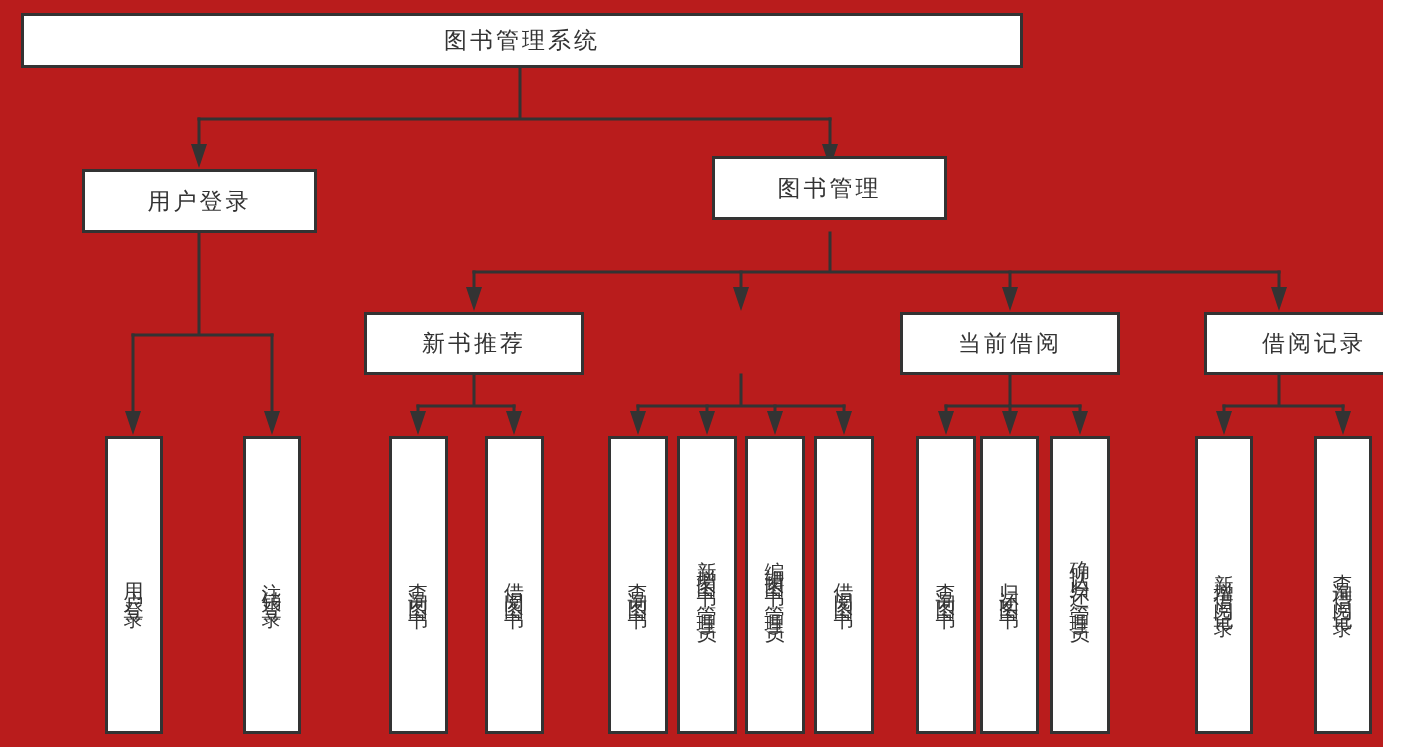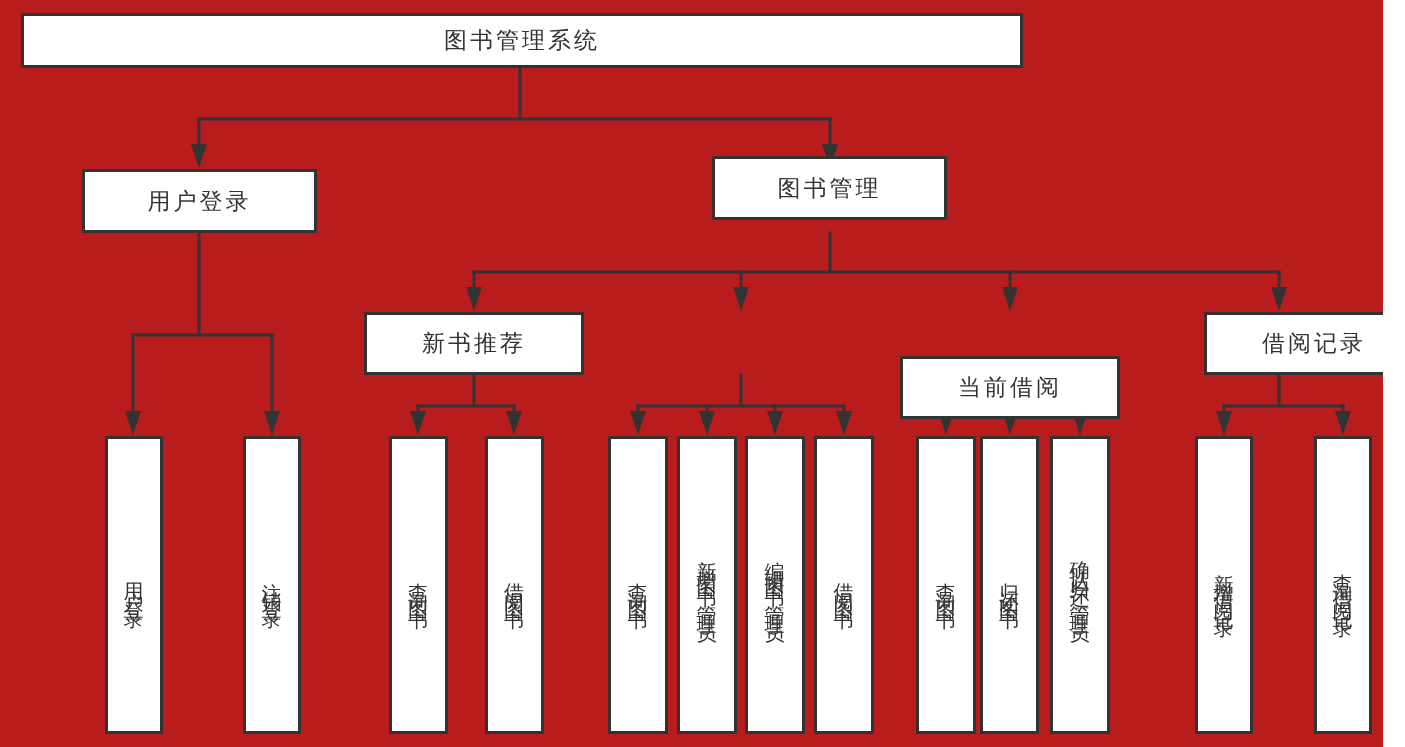--- a/index.html
+++ b/index.html
@@ -126,21 +126,21 @@
   <div class="node h" style="left:82px; top:169px; width:235px; height:64px;">
     <span class="label">用户登录</span>
   </div>
   <div class="node h" style="left:712px; top:156px; width:235px; height:64px;">
     <span class="label">图书管理</span>
   </div>
 
   <div class="node h" style="left:364px; top:312px; width:220px; height:63px;text-align:right;">
     <span class="label">新书推荐</span>
   </div>
-  <div class="node h" style="left:900px; top:312px; width:220px; height:63px;margin-top:44px;">
+  <div class="node h" style="left:900px; top:312px; width:220px; height:63px;">
     <span class="label">当前借阅</span>
   </div>
   <div class="node h" style="left:1204px; top:312px; width:220px; height:63px;">
     <span class="label">借阅记录</span>
   </div>
 
   <div class="node v" style="left:105px; top:436px; width:58px; height:298px;">
     <span class="label">用户登录</span>
   </div>
   <div class="node v" style="left:243px; top:436px; width:58px; height:298px;">

